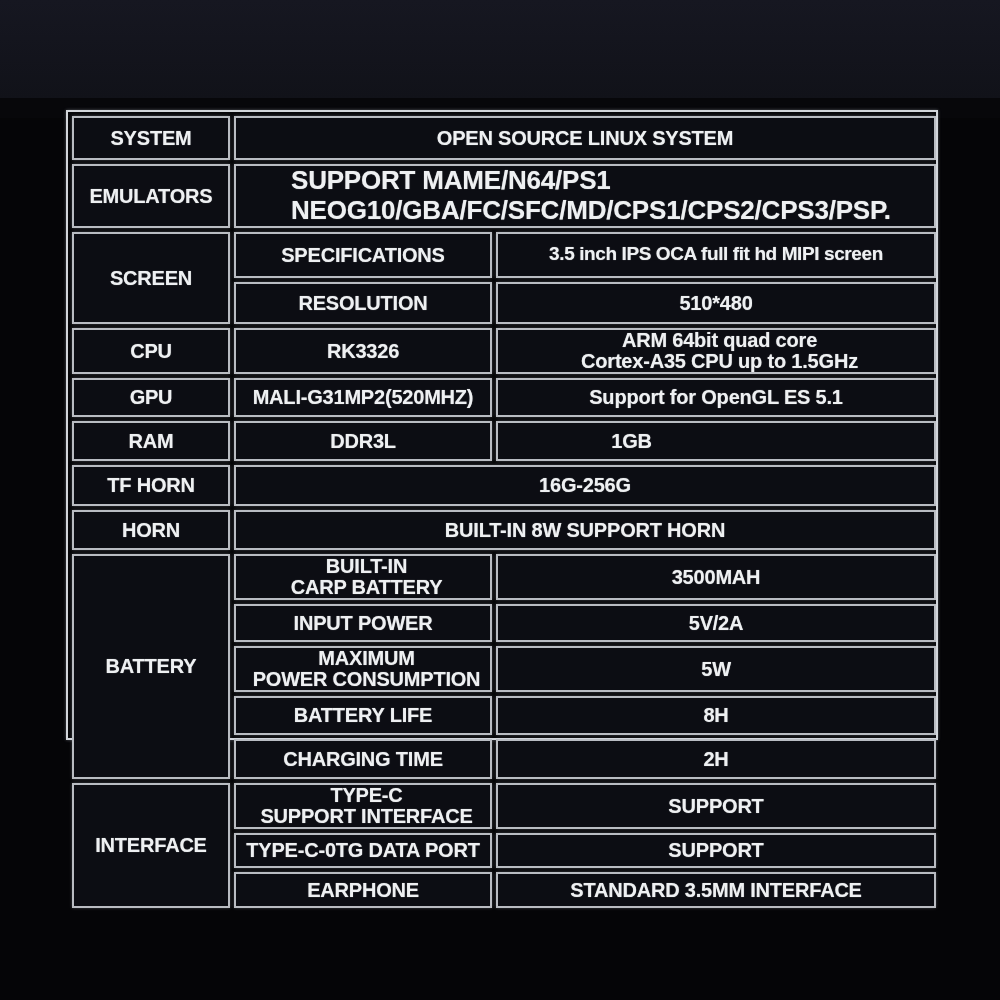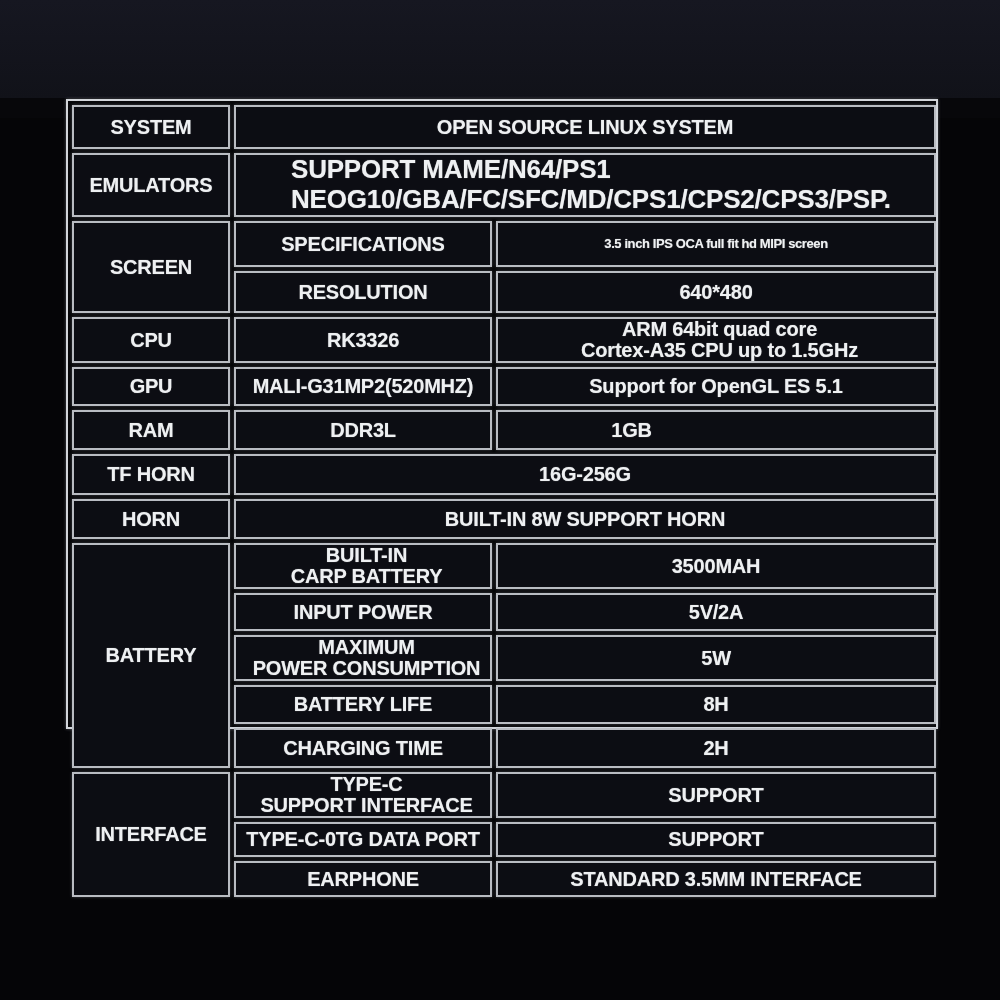--- a/index.html
+++ b/index.html
@@ -19,21 +19,21 @@
     background: linear-gradient(to bottom, #161721, #111219);
   }
   .under-band {
     position: absolute;
     top: 98px; left: 0;
     width: 1000px; height: 20px;
     background: #07070a;
   }
   .table-wrap {
     position: absolute;
-    left: 66px; top: 99px;
+    left: 66px; top: 110px;
     width: 872px; height: 630px;
     box-sizing: border-box;
     border: 2px solid var(--outer-border, #d2d5da);
     box-shadow: 0 0 3px rgba(220,228,245,.35);
     background: transparent;
   }
   table.spec {
     width: 100%; height: 100%;
     border-collapse: separate;
     border-spacing: 4px;
@@ -56,21 +56,21 @@
     overflow: hidden;
   }
   td.multiline { white-space: pre-line; line-height: 1.05; padding-left: 13px; }
   td.left-val {
     text-align: left;
     padding-left: 55px;
     white-space: pre-line;
     line-height: 1.15;
     font-size: 26px;
   }
-  td.fit { font-size: 13px; letter-spacing: -0.4px; }
+  td.fit { font-size: 19px; letter-spacing: -0.4px; }
   td.shift-left { padding-right: 175px; }
 </style>
 </head>
 <body>
 
 <div class="top-band"></div>
 <div class="under-band"></div>
 
 <div class="table-wrap">
   <table class="spec">
@@ -92,21 +92,21 @@
 NEOG10/GBA/FC/SFC/MD/CPS1/CPS2/CPS3/PSP.</td>
     </tr>
 
     <tr style="height:46px">
       <td rowspan="2">SCREEN</td>
       <td>SPECIFICATIONS</td>
       <td class="fit">3.5 inch IPS OCA full fit hd MIPI screen</td>
     </tr>
     <tr style="height:42px">
       <td>RESOLUTION</td>
-      <td>640*480</td>
+      <td>510*480</td>
     </tr>
 
     <tr style="height:43px">
       <td>CPU</td>
       <td>RK3326</td>
       <td class="multiline">ARM 64bit quad core
 Cortex-A35 CPU up to 1.5GHz</td>
     </tr>
 
     <tr style="height:39px">

